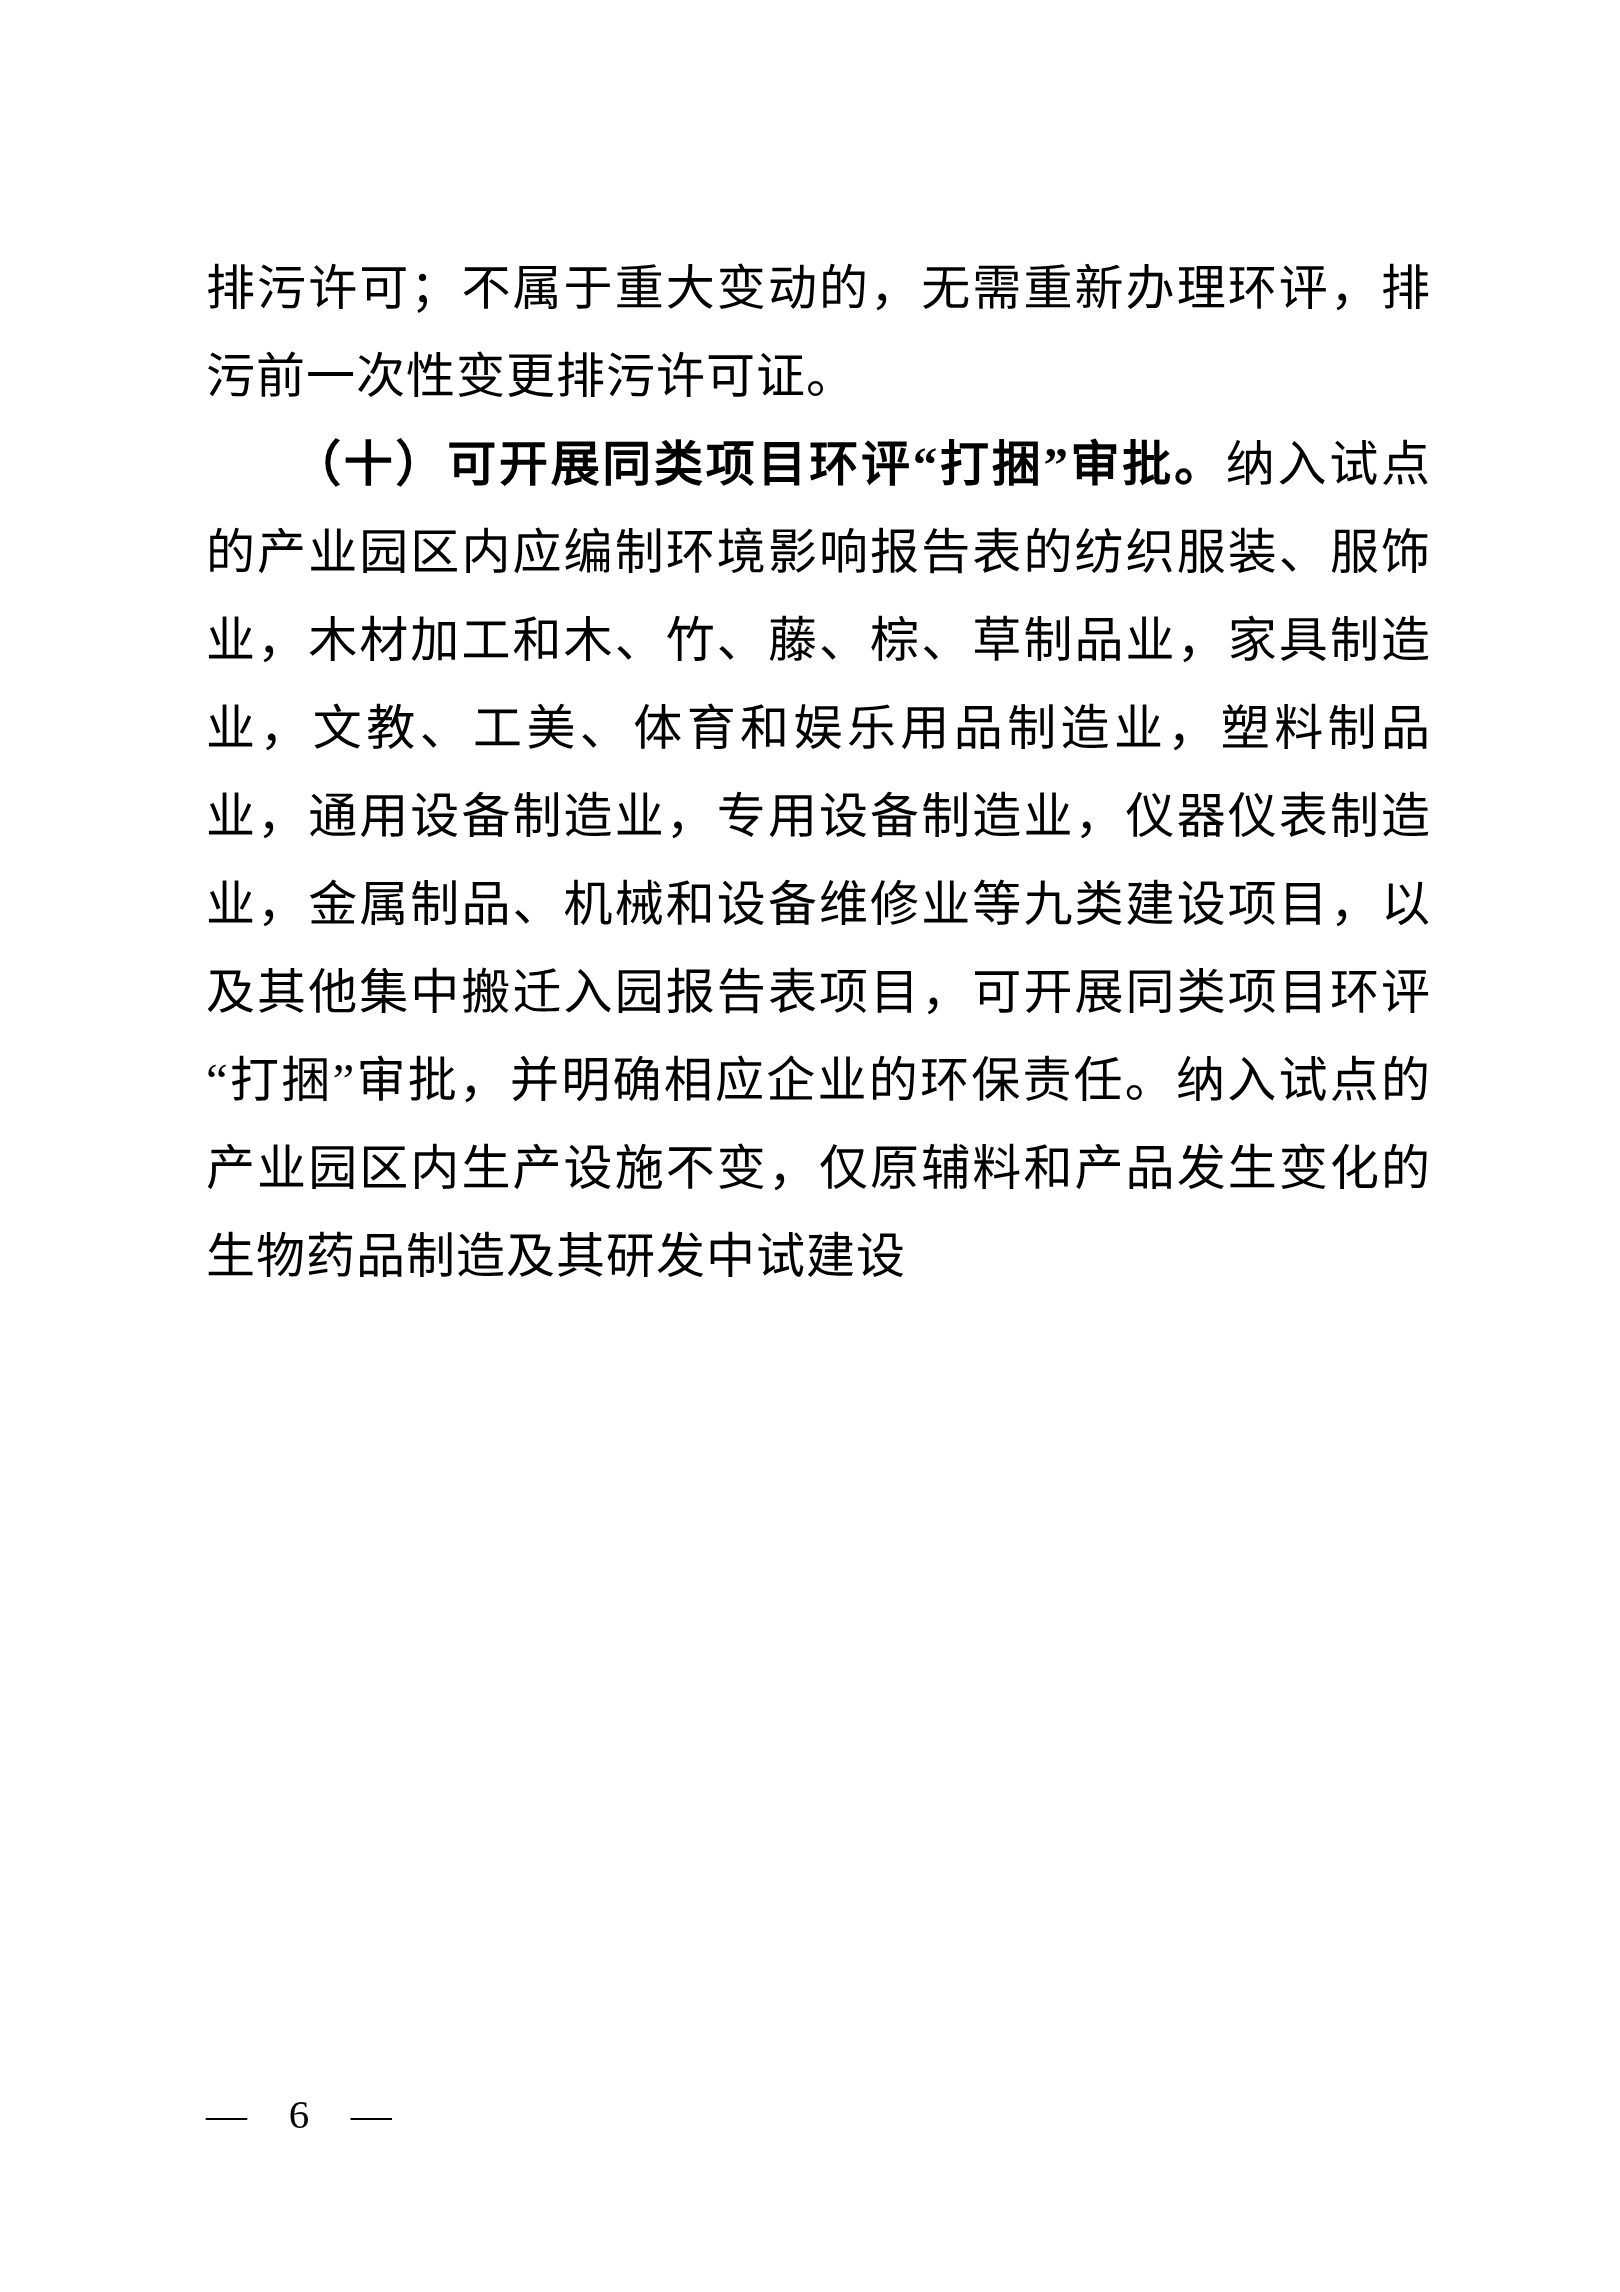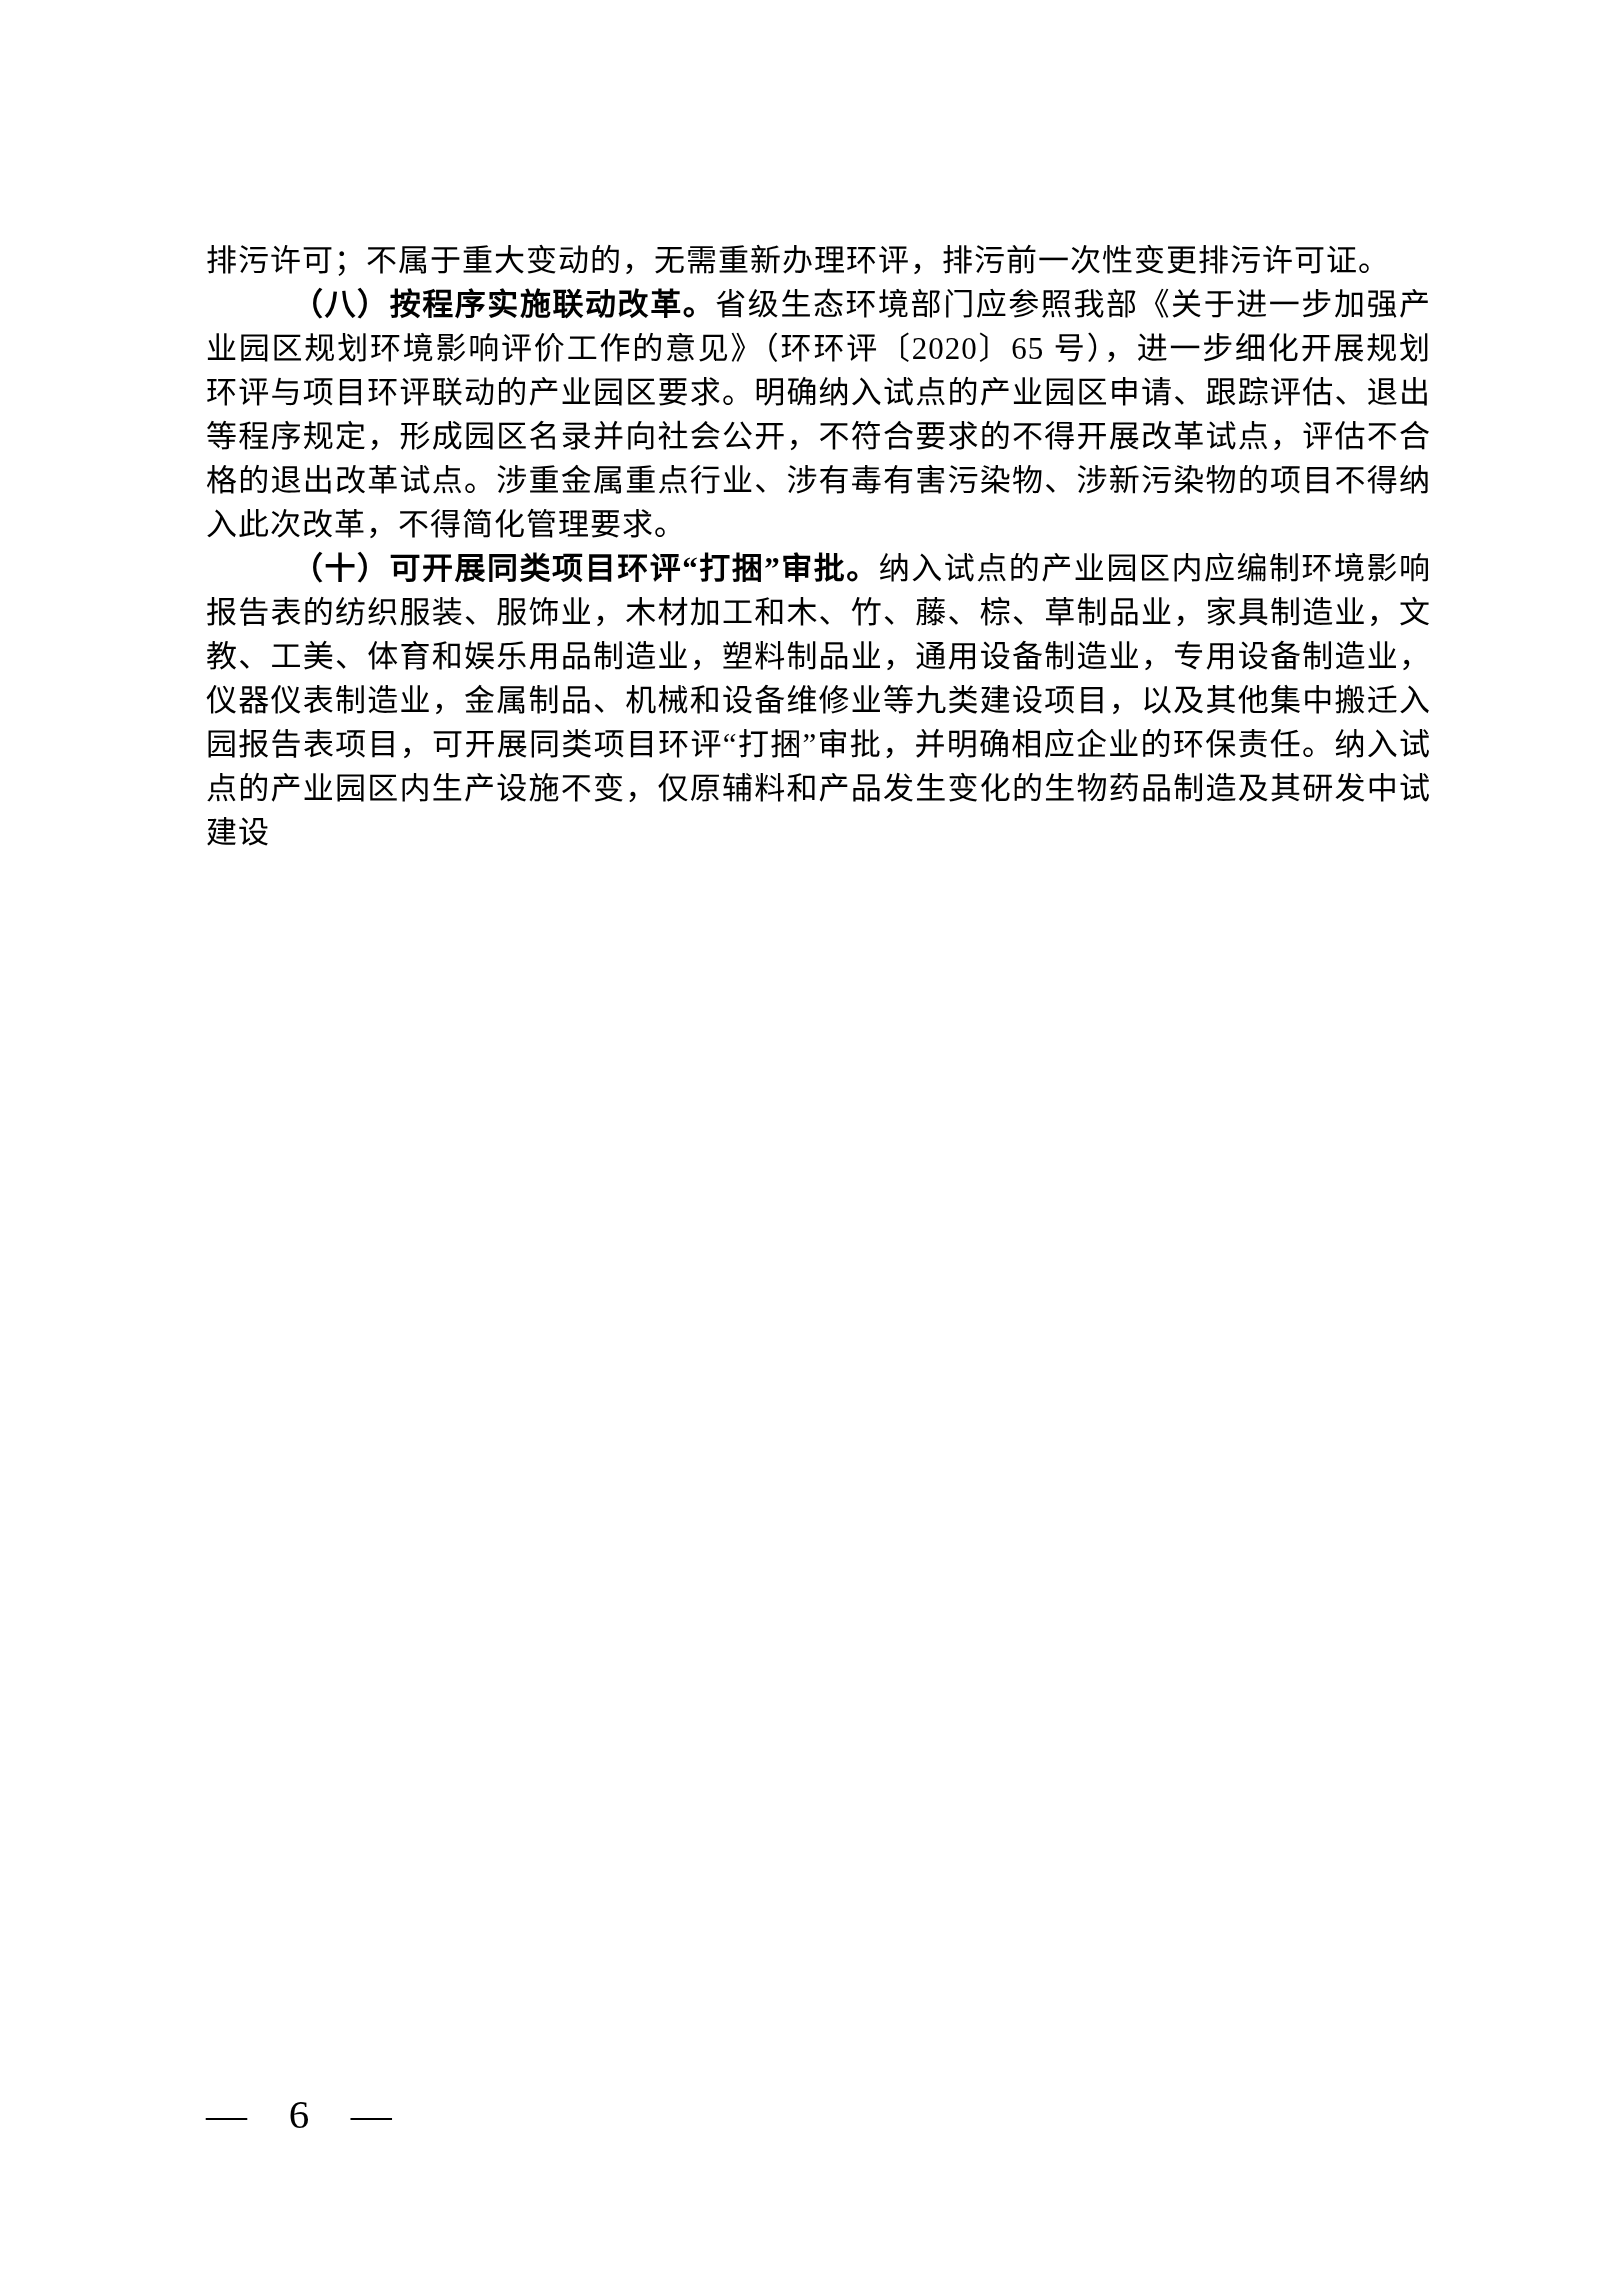--- a/index.html
+++ b/index.html
@@ -9,24 +9,24 @@
     width: 1620px;
     height: 2293px;
     background: #ffffff;
     overflow: hidden;
     font-family: "Liberation Serif", serif;
     color: #000000;
   }
   .content {
     position: absolute;
     left: 206px;
-    top: 239px;
+    top: 245px;
     width: 1225px;
-    font-size: 31px;
-    line-height: 44px;
+    font-size: 49px;
+    line-height: 88px;
     letter-spacing: 1px;
     text-align: justify;
     text-justify: inter-character;
   }
   .para {
     margin: 0;
     text-indent: 86px;
   }
   .para.no-indent {
     text-indent: 0;
@@ -51,18 +51,17 @@
     font-family: "Liberation Serif", serif;
     color: #000000;
   }
 </style>
 </head>
 <body>
 
 <div class="page">
   <div class="content">
     <p class="para no-indent">排污许可；不属于重大变动的，无需重新办理环评，排污前一次性变更排污许可证。</p>
-    <p class="para"><span class="lead">（八）按程序实施联动改革。</span><span>省级生态环境部门应参照我部《关于进一步加强产业园区规划环境影响评价工作的意见》（环环评〔2020〕65 号），进一步细化开展规划环评与项目环评联动的产业园区要求。明确纳入试点的产业园区申请、跟踪评估、退出等程序规定，形成园区名录并向社会公开，不符合要求的不得开展改革试点，评估不合格的退出改革试点。涉重金属重点行业、涉有毒有害污染物、涉新污染物的项目不得纳入此次改革，不得简化管理要求。</span></p>
     <p class="para"><span class="lead">（十）可开展同类项目环评“打捆”审批。</span><span>纳入试点的产业园区内应编制环境影响报告表的纺织服装、服饰业，木材加工和木、竹、藤、棕、草制品业，家具制造业，文教、工美、体育和娱乐用品制造业，塑料制品业，通用设备制造业，专用设备制造业，仪器仪表制造业，金属制品、机械和设备维修业等九类建设项目，以及其他集中搬迁入园报告表项目，可开展同类项目环评“打捆”审批，并明确相应企业的环保责任。纳入试点的产业园区内生产设施不变，仅原辅料和产品发生变化的生物药品制造及其研发中试建设</span></p>
   </div>
   <div class="footer">— 6 —</div>
 </div>
 
 
 </body></html>

